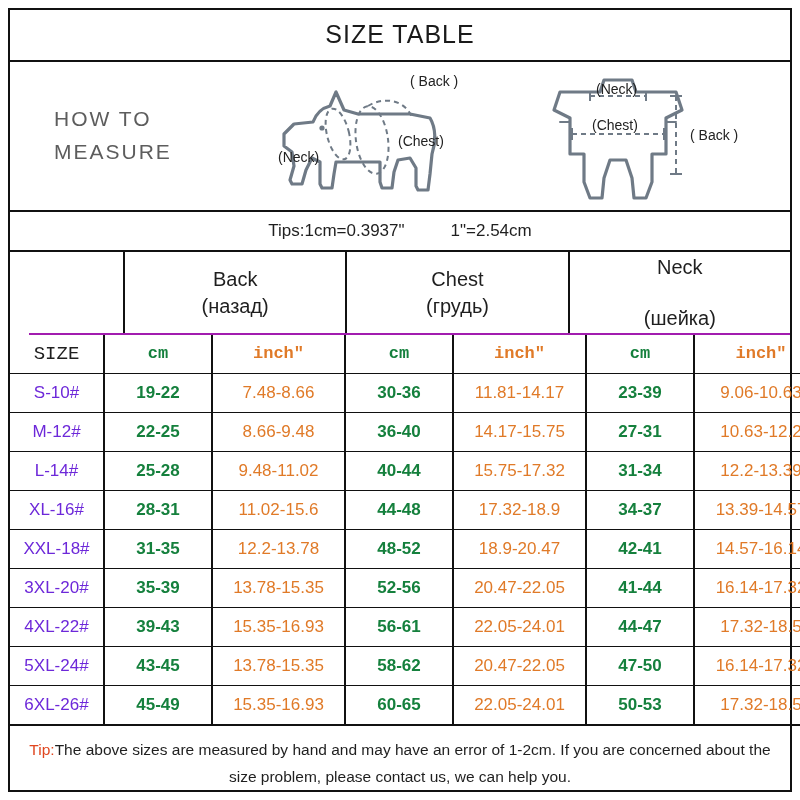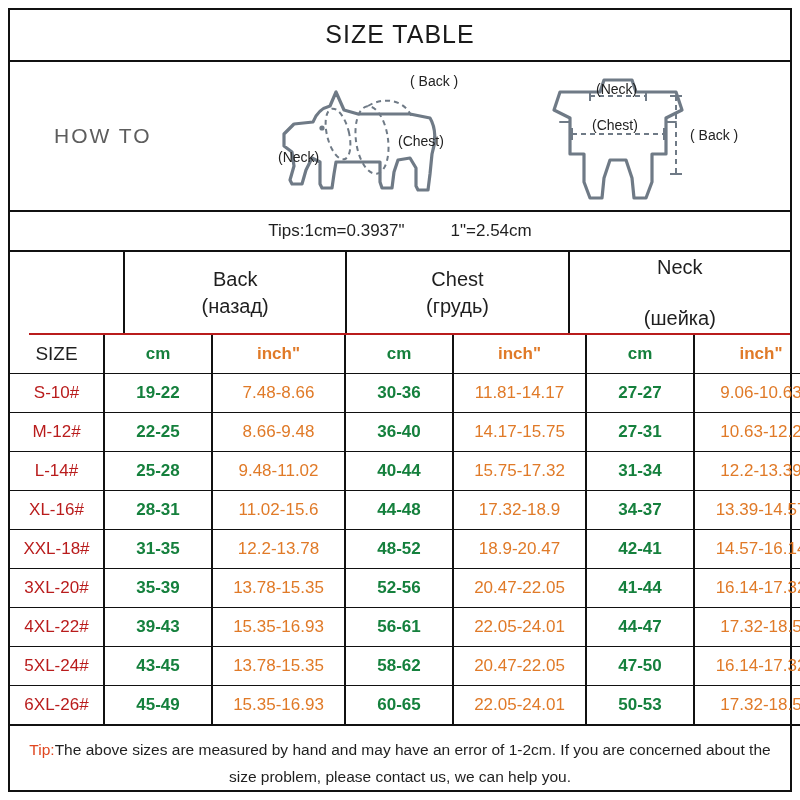--- a/index.html
+++ b/index.html
@@ -81,21 +81,21 @@
     display: flex;
     align-items: center;
     justify-content: center;
     gap: 46px;
     font-size: 17px;
     color: #1f1f1f;
   }
   
   .group-row {
     height: 84px;
-    border-bottom: 2px solid #b91c1c;
+    border-bottom: 2px solid #a21caf;
     display: flex;
     margin-left: 19px;
   }
   .group-cell {
     display: flex;
     flex-direction: column;
     align-items: center;
     justify-content: center;
     line-height: 1.35;
     font-size: 20px;
@@ -126,25 +126,25 @@
     font-size: 17px;
     padding: 0;
   }
   table.sizes tr td:last-child { border-right: none; }
   table.sizes tr:last-child td { border-bottom: 2px solid #111111; margin-top: 29px; }
 
   col.c-size { width: 94px; }
   col.c-cm { width: 108px; }
   col.c-inch { width: 133px; }
 
-  .hdr td { height: 40px; font-weight: bold; font-size: 19px; }
+  .hdr td { height: 40px; font-weight: bold; font-size: 19px; font-family: Liberation Mono, monospace; }
   .hdr .size-h { color: #1f1f1f; font-weight: normal; font-size: 19px; }
   .cm { color: #15803d; font-weight: bold; font-size: 19px; }
   .inch { color: #e07a28; font-size: 18px; }
-  .sizecell { color: #b91c1c; font-size: 17px; }
+  .sizecell { color: #6d28d9; font-size: 17px; }
 
   
   .tip-row {
     flex: 1;
     padding: 10px 14px 0 14px;
     box-sizing: border-box;
     font-size: 15.5px;
     line-height: 1.75;
     color: #1f1f1f;
     text-align: center;
@@ -157,20 +157,21 @@
 <div class="sheet">
   <div class="frame">
 
     <div class="title-row">
       <div class="title">SIZE TABLE</div>
     </div>
 
     <div class="howto-row">
       <div class="howto-label">
         <div>HOW TO</div>
+        <div>MEASURE</div>
       </div>
       <div class="figures">
         <svg class="fig-svg" width="540" height="155" viewBox="0 0 540 155">
 
           <g fill="none" stroke="#6f7a86" stroke-width="3.2" stroke-linejoin="round" stroke-linecap="round">
             <path d="M84 48 L76 30 L70 44 C62 46 56 52 53 60 L34 62 L24 72 L24 84 L32 90 L34 104
                      L30 118 L32 122 L42 122 L46 108 L52 96
                      L60 100 L60 122 L62 126 L72 126 L74 112 L76 100
                      L120 100 L120 120 L122 126 L132 126 L134 110 L138 98
                      L150 96 L156 106 L156 124 L158 128 L168 128 L170 112 L172 92
@@ -253,21 +254,21 @@
           <td class="cm">cm</td>
           <td class="inch">inch"</td>
         </tr>
 
         <tr>
           <td class="sizecell">S-10#</td>
           <td class="cm">19-22</td>
           <td class="inch">7.48-8.66</td>
           <td class="cm">30-36</td>
           <td class="inch">11.81-14.17</td>
-          <td class="cm">27-27</td>
+          <td class="cm">23-39</td>
           <td class="inch">9.06-10.63</td>
         </tr>
         <tr>
           <td class="sizecell">M-12#</td>
           <td class="cm">22-25</td>
           <td class="inch">8.66-9.48</td>
           <td class="cm">36-40</td>
           <td class="inch">14.17-15.75</td>
           <td class="cm">27-31</td>
           <td class="inch">10.63-12.2</td>

